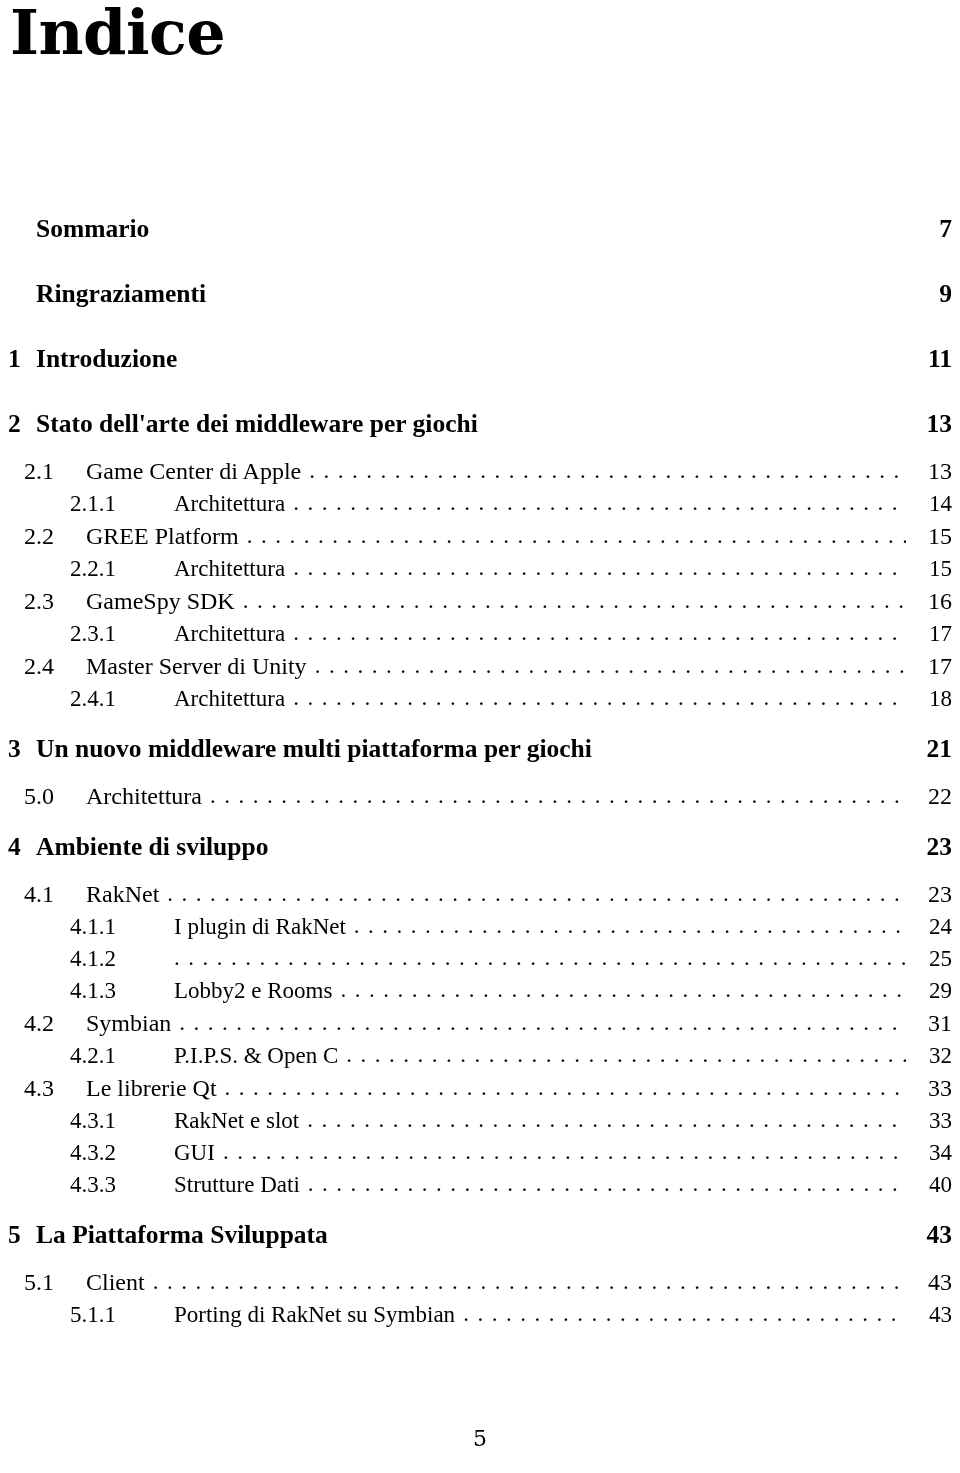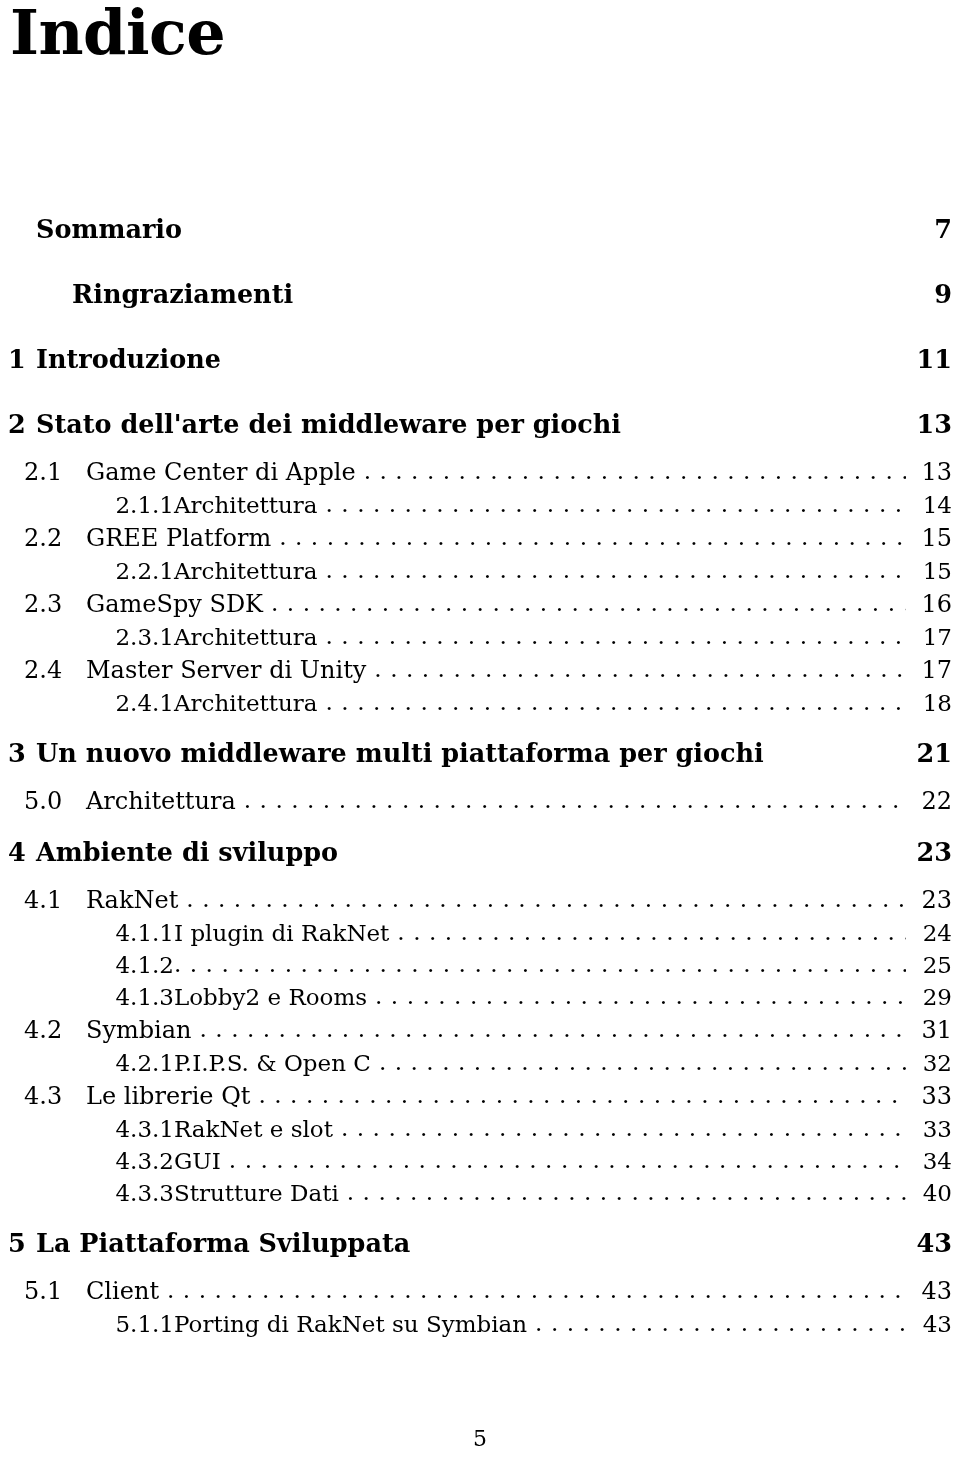--- a/index.html
+++ b/index.html
@@ -27,20 +27,21 @@
     font-weight: 700;
     font-size: 62px;
     letter-spacing: -0.5px;
     margin: 0;
     padding-top: 2px;
     padding-left: 2px;
     line-height: 1.0;
   }
   .entries {
     margin-top: 150px;
+    font-family: Liberation Serif, serif;
   }
   .row {
     display: flex;
     align-items: baseline;
     width: 100%;
     box-sizing: border-box;
   }
   
   .lvl0 {
     font-weight: 700;
@@ -57,21 +58,21 @@
   .lvl2 {
     font-size: 23px;
     margin-bottom: 6px;
   }
   .num {
     flex: 0 0 auto;
     text-align: left;
   }
   .lvl0 .num { width: 28px; }
   .lvl1 .num { width: 62px; margin-left: 16px; }
-  .lvl2 .num { width: 104px; margin-left: 62px; text-align: right; }
+  .lvl2 .num { width: 104px; margin-left: 62px; }
   .label {
     flex: 0 0 auto;
     white-space: nowrap;
     padding-right: 8px;
   }
   .leader {
     flex: 1 1 auto;
     overflow: hidden;
     white-space: nowrap;
     font-size: 23px;
@@ -100,21 +101,21 @@
 
 <div class="page">
   <h1 class="toc-title">Indice</h1>
   <div class="entries" id="entry-list">
       <div class="row lvl0">
         <span class="num"></span>
         <span class="label">Sommario</span>
         <span class="leader"></span>
         <span class="page-num">7</span>
       </div>
-      <div class="row lvl0" style="margin-top: 20px; gap: 36px;">
+      <div class="row lvl0" style="margin-top: 20px;">
         <span class="num"></span>
         <span class="label">Ringraziamenti</span>
         <span class="leader"></span>
         <span class="page-num">9</span>
       </div>
       <div class="row lvl0" style="margin-top: 22px;">
         <span class="num">1</span>
         <span class="label">Introduzione</span>
         <span class="leader"></span>
         <span class="page-num">11</span>

